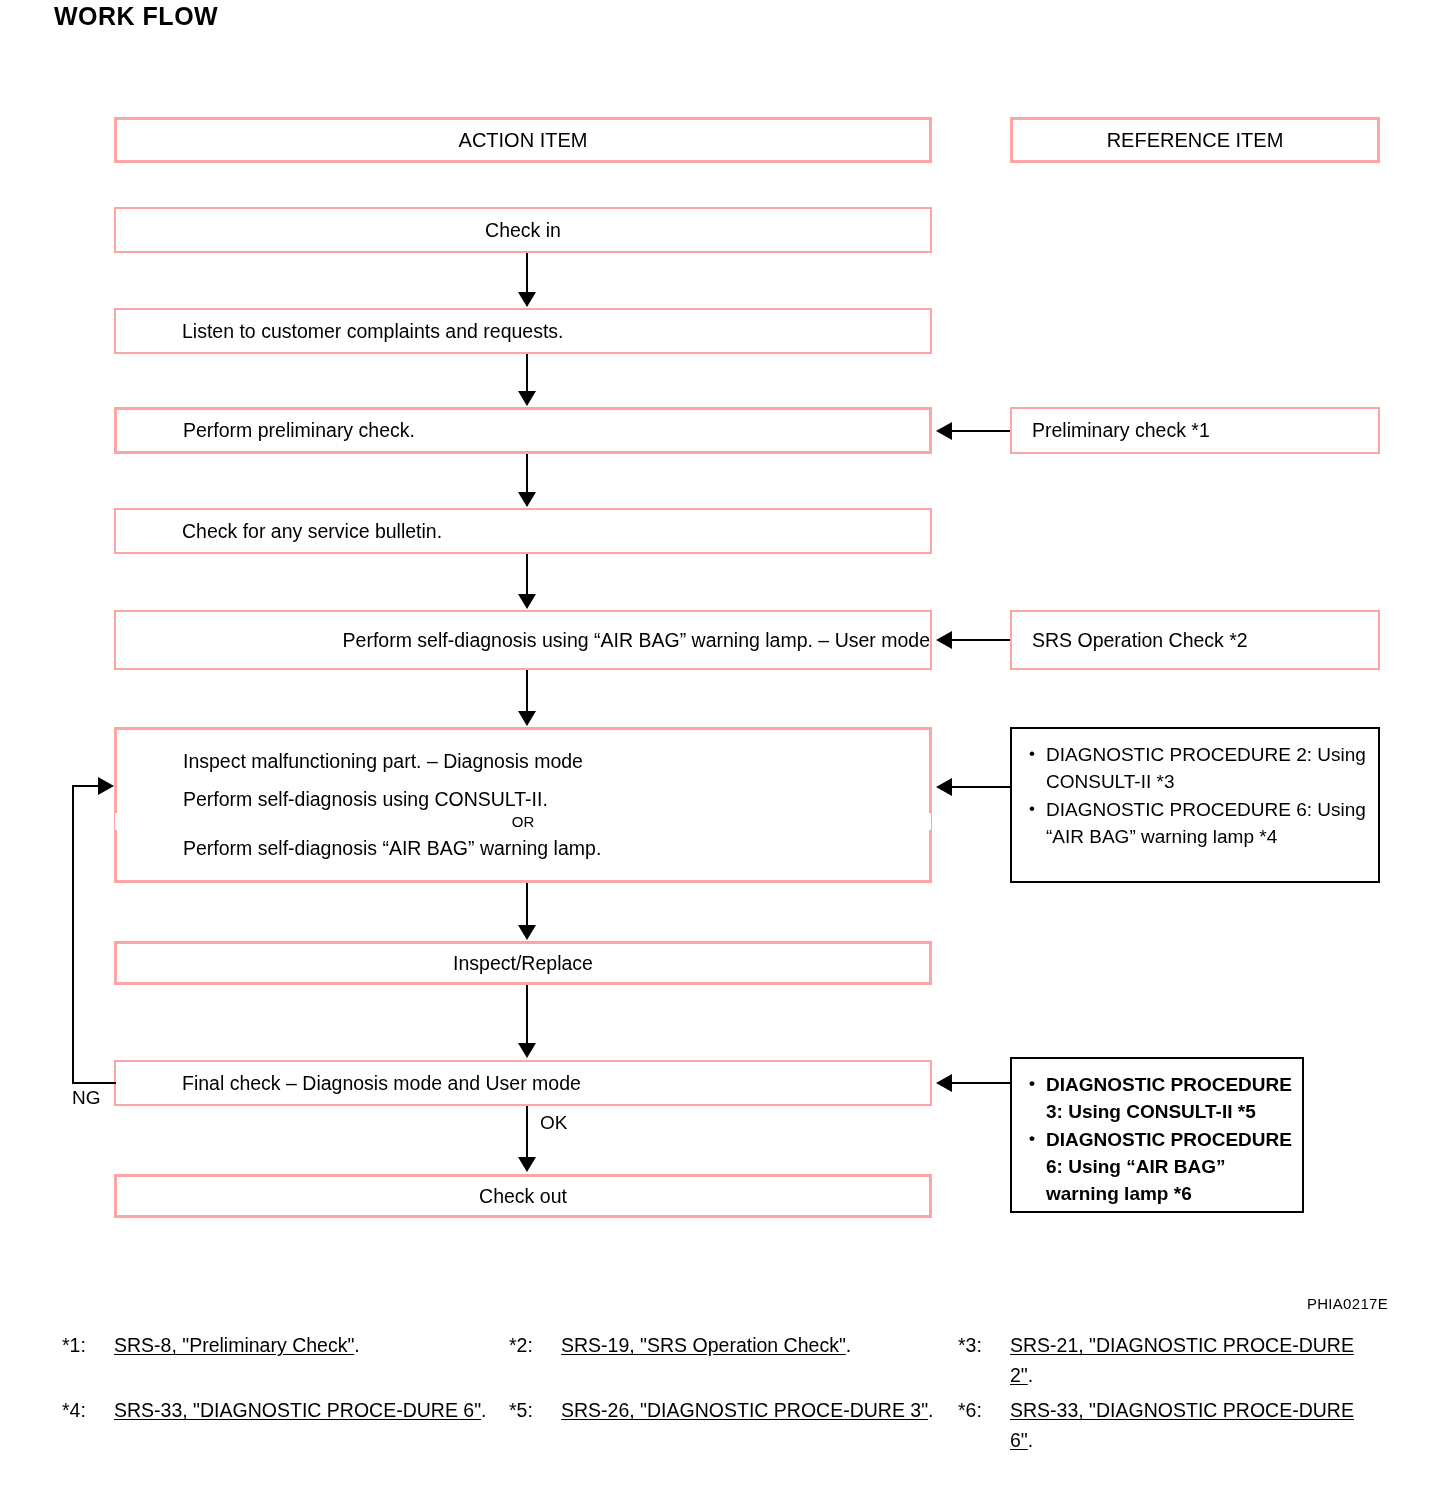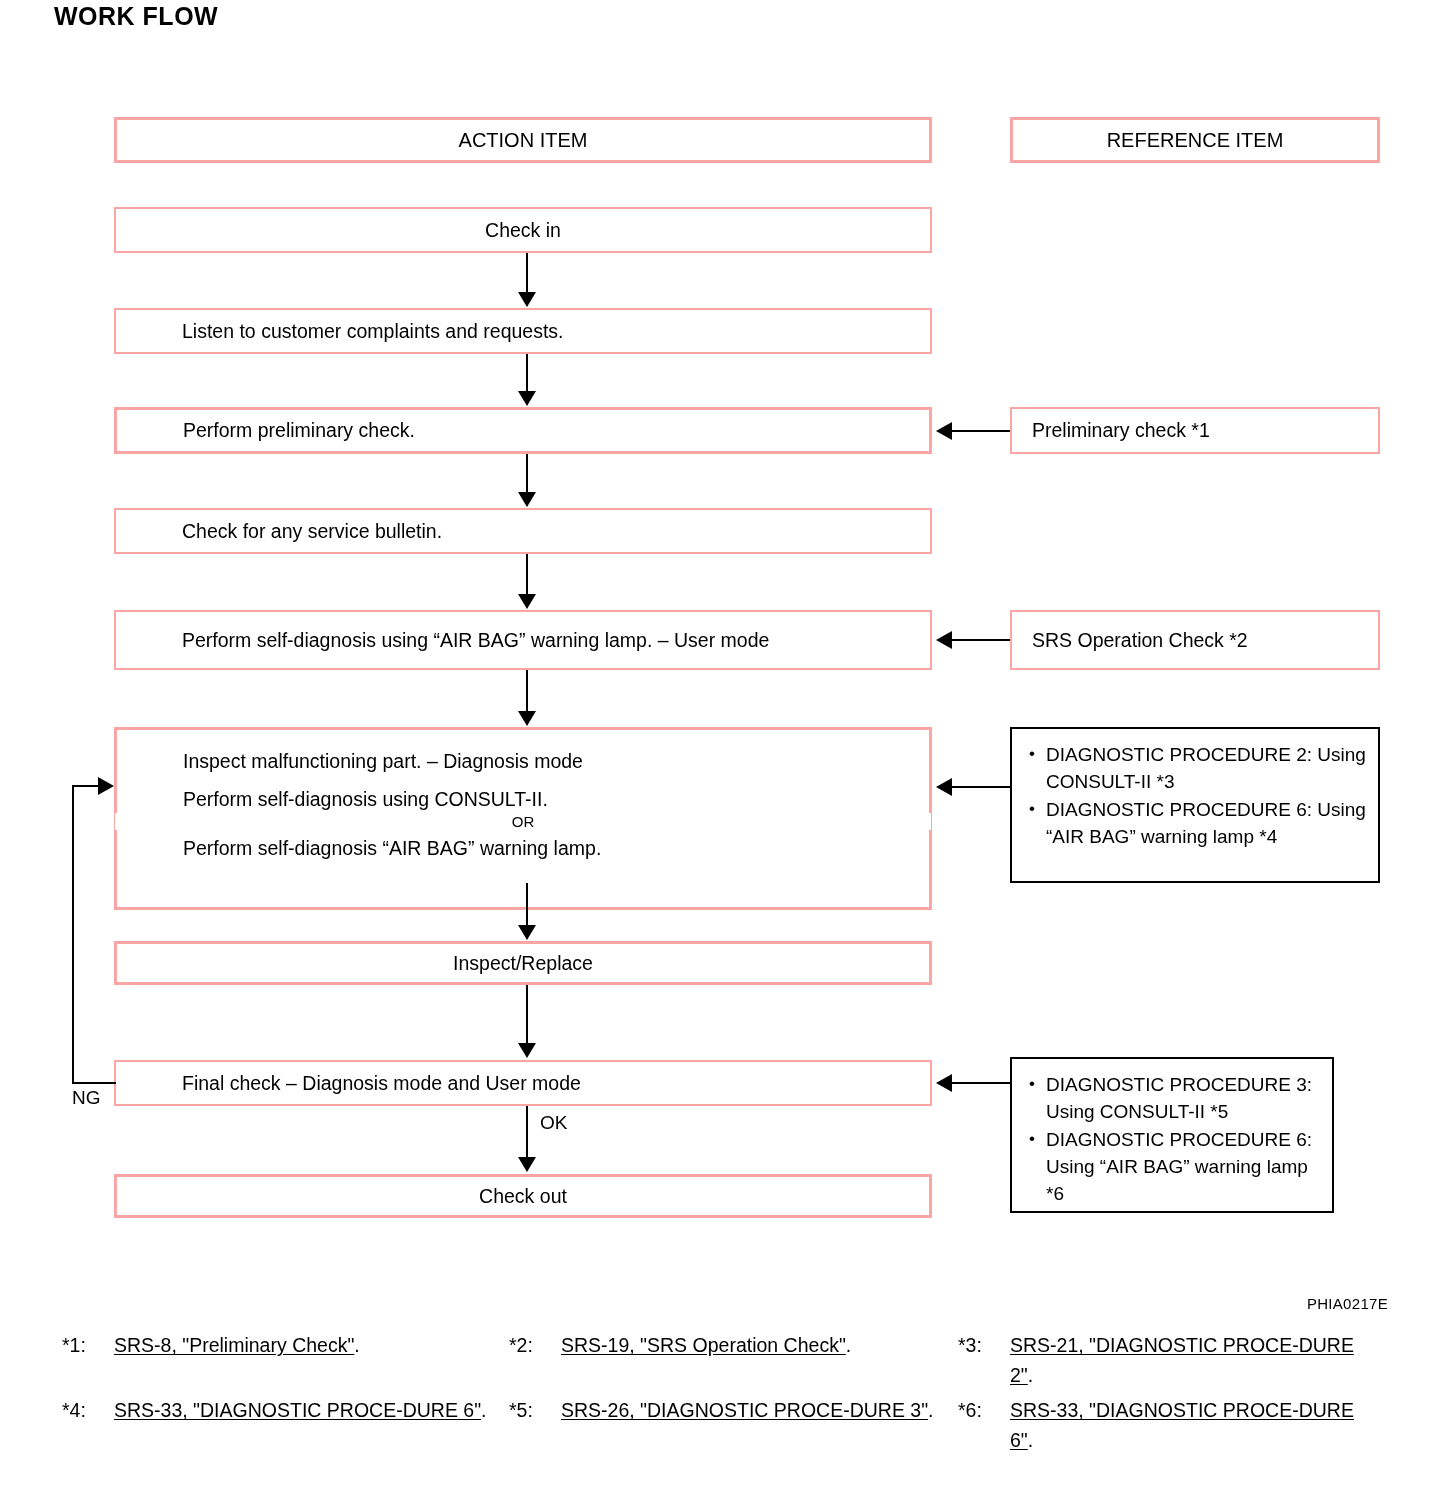--- a/index.html
+++ b/index.html
@@ -212,25 +212,25 @@
 </div>
 
 <div class="box thick box-left label-19 pad-left" style="left:114px; top:407px; width:818px; height:47px;">
   <span>Perform preliminary check.</span>
 </div>
 
 <div class="box box-left label-19 pad-left" style="left:114px; top:508px; width:818px; height:46px;">
   <span>Check for any service bulletin.</span>
 </div>
 
-<div class="box box-left label-19 pad-left" style="left:114px; top:610px; width:818px; height:60px;">
+<div class="box box-left label-19 pad-left" style="left:114px; top:610px; width:818px; height:60px;justify-content:flex-end;">
   <span>Perform self-diagnosis using “AIR BAG” warning lamp. – User mode</span>
 </div>
 
-<div class="box thick" id="box-inspect" style="left:114px; top:727px; width:818px; height:183px;padding-left:24px;">
+<div class="box thick" id="box-inspect" style="left:114px; top:727px; width:818px; height:156px;padding-left:24px;">
   <div class="line l1">Inspect malfunctioning part. – Diagnosis mode</div>
   <div class="line l2">Perform self-diagnosis using CONSULT-II.</div>
   <div class="or-divider">
     <div class="rule-l"></div>
     <div class="rule-r"></div>
     <div class="or-text">
       <span>OR</span>
     </div>
   </div>
   <div class="line l3">Perform self-diagnosis “AIR BAG” warning lamp.</div>
@@ -254,21 +254,21 @@
 
 <div class="box box-left label-19 ref-pad" style="left:1010px; top:610px; width:370px; height:60px;">
   <span>SRS Operation Check *2</span>
 </div>
 
 <div class="ref-bullets" style="left:1010px; top:727px; width:370px; height:156px;">
   <div class="bullet">DIAGNOSTIC PROCEDURE 2: Using CONSULT-II *3</div>
   <div class="bullet">DIAGNOSTIC PROCEDURE 6: Using “AIR BAG” warning lamp *4</div>
 </div>
 
-<div class="ref-bullets" style="left:1010px; top:1057px; width:324px; height:156px;">
+<div class="ref-bullets" style="left:1010px; top:1057px; width:294px; height:156px;font-weight:bold;">
   <div class="bullet">DIAGNOSTIC PROCEDURE 3: Using CONSULT-II *5</div>
   <div class="bullet">DIAGNOSTIC PROCEDURE 6: Using “AIR BAG” warning lamp *6</div>
 </div>
 
 <div class="vline" style="left:526px; top:253px; height:41px;"></div>
 <div class="arrow-down" style="left:518px; top:292px;"></div>
 
 <div class="vline" style="left:526px; top:354px; height:39px;"></div>
 <div class="arrow-down" style="left:518px; top:391px;"></div>
 

